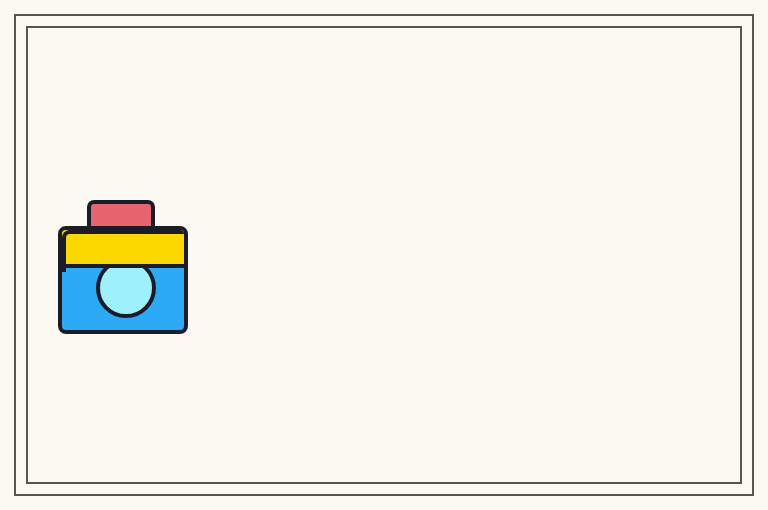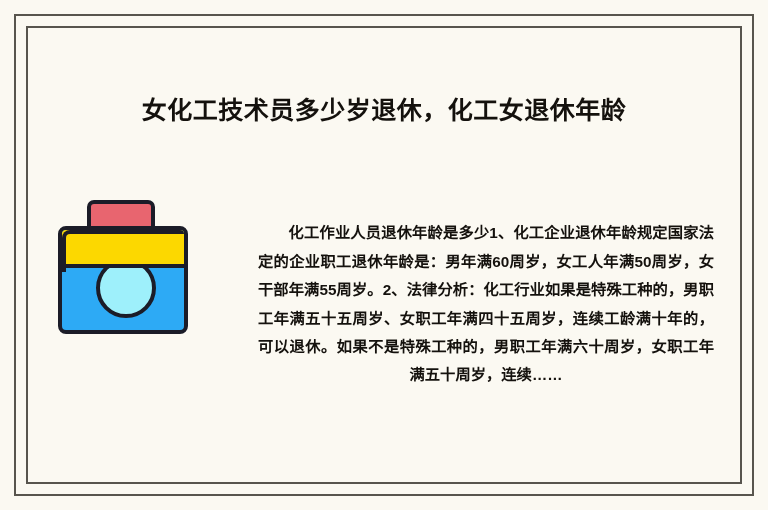--- a/index.html
+++ b/index.html
@@ -143,26 +143,24 @@
   }
 </style>
 </head>
 <body>
 
 <div class="page">
 
   <div class="frame-outer"></div>
   <div class="frame-inner"></div>
 
-  <h1 class="title">女化工技术员多少岁退休，化工女退休年龄</h1>
 
   <div class="illustration">
     <div class="ill-handle"></div>
     <div class="ill-body">
       <div class="ill-latch"></div>
       <div class="ill-band"></div>
       <div class="ill-band-edge"></div>
     </div>
   </div>
 
-  <p class="body-text">化工作业人员退休年龄是多少1、化工企业退休年龄规定国家法定的企业职工退休年龄是：男年满60周岁，女工人年满50周岁，女干部年满55周岁。2、法律分析：化工行业如果是特殊工种的，男职工年满五十五周岁、女职工年满四十五周岁，连续工龄满十年的，可以退休。如果不是特殊工种的，男职工年满六十周岁，女职工年满五十周岁，连续……</p>
 
 </div>
 
 </body></html>

